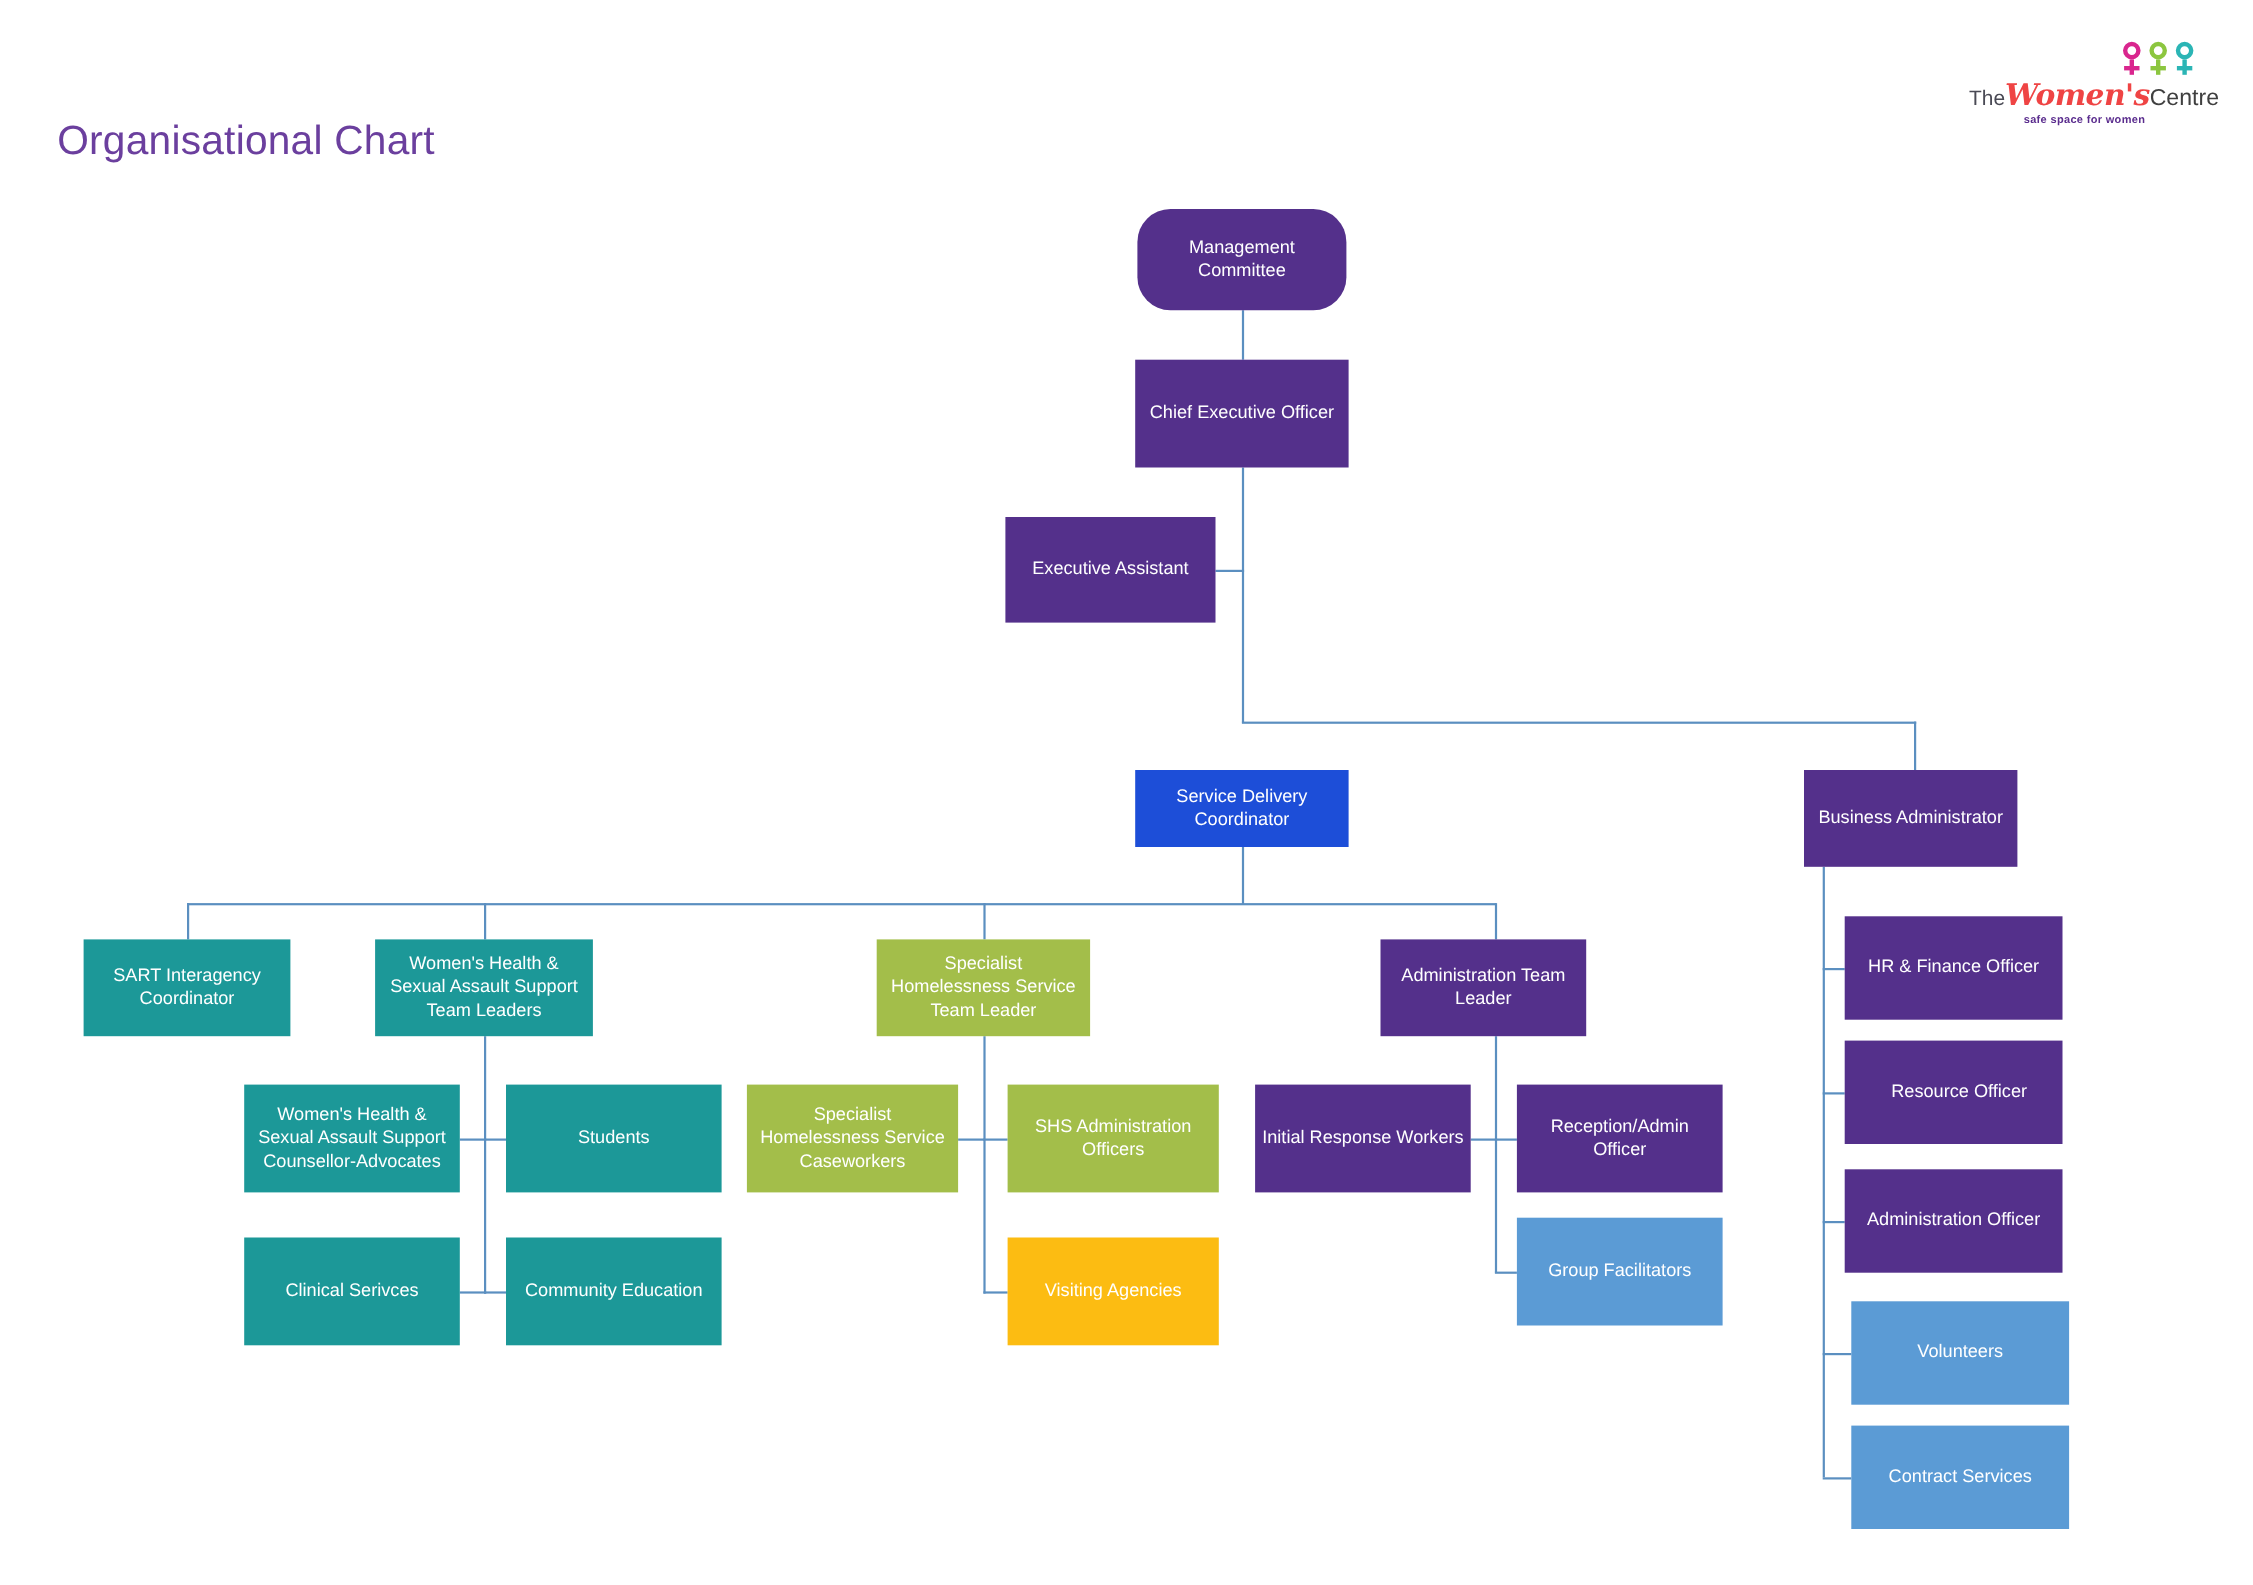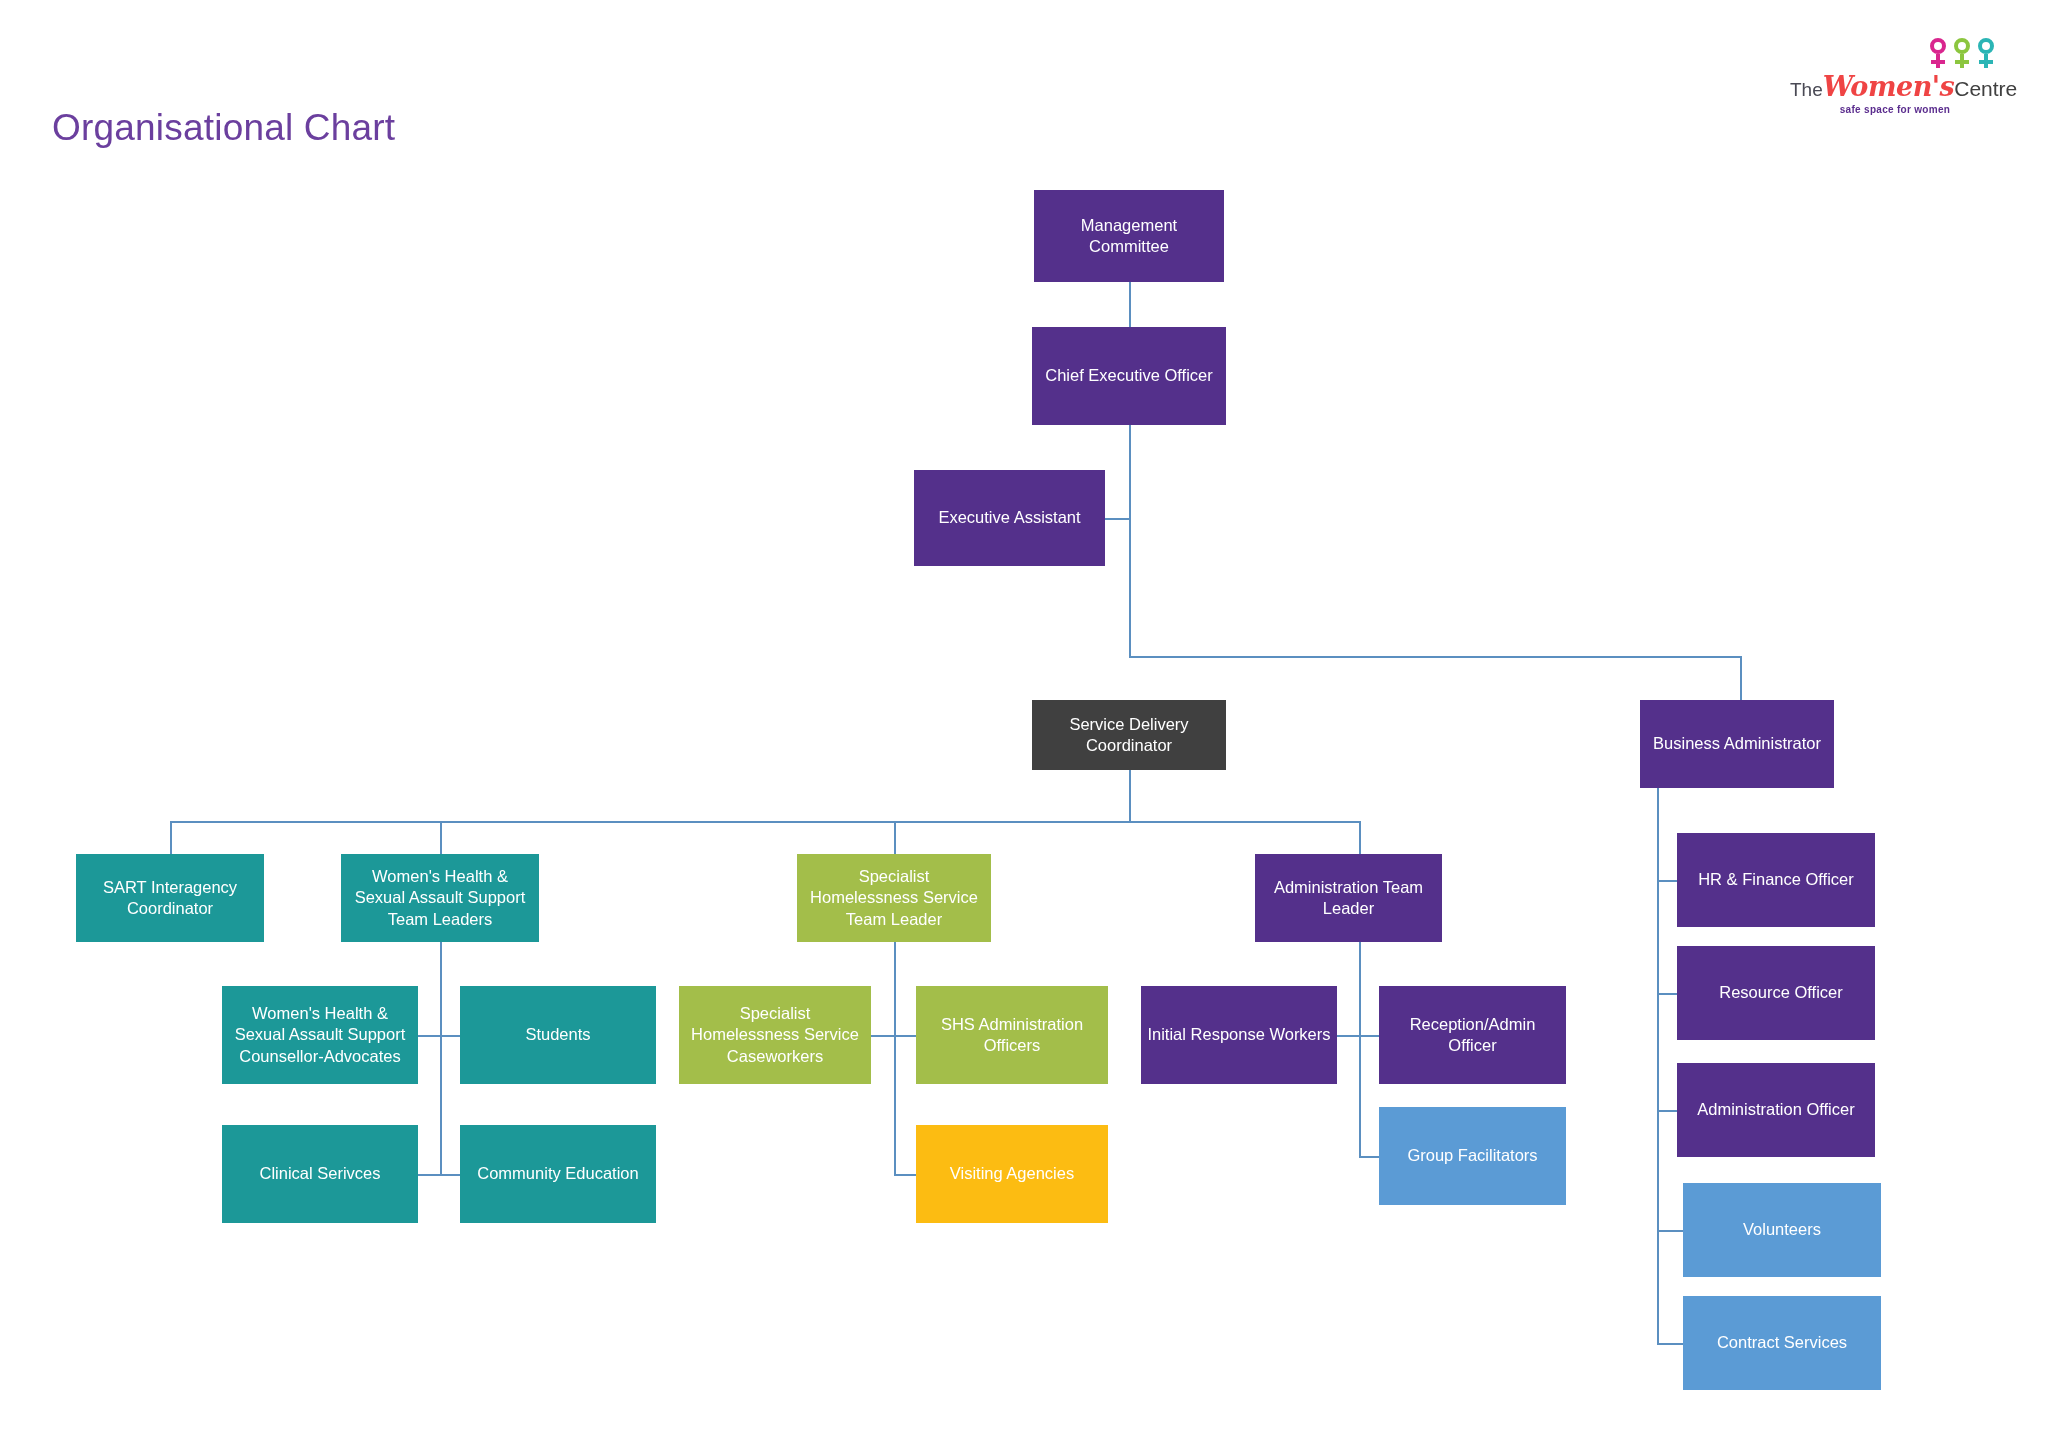--- a/index.html
+++ b/index.html
@@ -115,21 +115,21 @@
     align-items: center;
     justify-content: center;
     text-align: center;
     color: #ffffff;
     font-size: 16.5px;
     line-height: 1.28;
     padding: 2px 6px;
     z-index: 3;
   }
   .c-purple  { background: #54308B; }
-  .c-magenta { background: #404040; }
+  .c-magenta { background: #1d4ed8; }
   .c-teal    { background: #1C9898; }
   .c-green   { background: #A3BE4A; }
   .c-blue    { background: #5B9BD5; }
   .c-amber   { background: #FCBC12; }
 </style>
 </head>
 <body>
 
 <div id="canvas">
 
@@ -192,21 +192,21 @@
   <div class="ln h" style="left:1359px; top:1035px; width:20px;"></div>
   <div class="ln h" style="left:1359px; top:1156px; width:20px;"></div>
 
   <div class="ln v" style="left:1657px; top:788px; height:555px;"></div>
   <div class="ln h" style="left:1657px; top:880px; width:20px;"></div>
   <div class="ln h" style="left:1657px; top:993px; width:20px;"></div>
   <div class="ln h" style="left:1657px; top:1110px; width:20px;"></div>
   <div class="ln h" style="left:1657px; top:1230px; width:26px;"></div>
   <div class="ln h" style="left:1657px; top:1343px; width:26px;"></div>
 
-  <div class="node c-purple" style="left:1034px; top:190px; width:190px; height:92px;">
+  <div class="node c-purple" style="left:1034px; top:190px; width:190px; height:92px;border-radius:30px;">
     <span>Management Committee</span>
   </div>
 
   <div class="node c-purple" style="left:1032px; top:327px; width:194px; height:98px;">
     <span>Chief Executive Officer</span>
   </div>
 
   <div class="node c-purple" style="left:914px; top:470px; width:191px; height:96px;">
     <span>Executive Assistant</span>
   </div>

